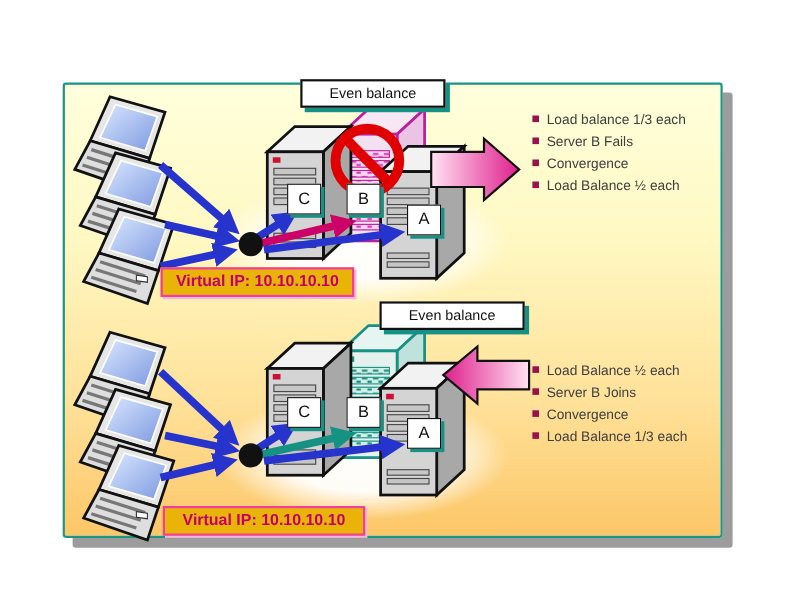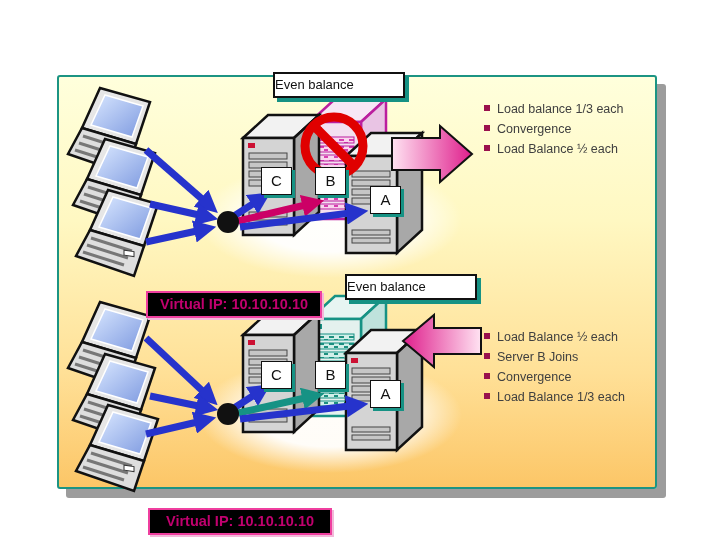--- a/index.html
+++ b/index.html
@@ -6,27 +6,27 @@
   .slide{position:relative;width:720px;height:540px;background:#ffffff;overflow:hidden;
          font-family:"Liberation Sans",sans-serif;}
   .title{position:absolute;left:57px;top:22px;font-size:30px;font-weight:bold;color:#111;
          letter-spacing:-0.5px;}
   .panel{position:absolute;left:57px;top:75px;width:596px;height:410px;
          border:2px solid #1c9483;border-radius:3px;
          background:linear-gradient(180deg,#ffffdc 0%,#fff8c2 35%,#ffe097 72%,#fcc667 100%);
          box-shadow:9px 9px 0 #9c9c9c;}
   .diagram{position:absolute;left:0;top:0;width:720px;height:540px;pointer-events:none;}
   .banner{position:absolute;width:128px;height:22px;background:#fff;border:2px solid #111;
-          box-shadow:4px 4px 0 #169284;font-size:13px;color:#111;
+          box-shadow:4px 4px 0 #169284;font-size:13px;color:#111;text-align:center;
           line-height:22px;}
   .banner-1{left:273px;top:72px;}
   .banner-2{left:345px;top:274px;}
-  .vip{position:absolute;height:23px;background:#000000;border:2px solid #ef3f9f;
+  .vip{position:absolute;height:23px;background:#eab308;border:2px solid #ef3f9f;
        color:#c1006e;font-weight:bold;font-size:14.5px;text-align:center;line-height:23px;
-       box-shadow:2px 2px 0 #f3b8d9;margin-top:48px;}
+       box-shadow:2px 2px 0 #f3b8d9;}
   .vip-1{left:146px;top:243px;width:172px;}
   .vip-2{left:148px;top:460px;width:180px;}
   .srv-label{position:absolute;width:29px;height:26px;background:#fff;border:1.5px solid #111;
              box-shadow:3px 3px 0 #169284;font-size:15px;color:#111;text-align:center;
              line-height:26px;}
   .bullets{position:absolute;width:210px;list-style:none;margin:0;padding:0;}
   .bullets-1{left:484px;top:99px;}
   .bullets-2{left:484px;top:327px;}
   .bullets li{font-size:12.5px;color:#404040;line-height:20px;white-space:nowrap;}
   .bullets li::before{content:"";display:inline-block;width:6px;height:6px;background:#99114d;
@@ -182,20 +182,21 @@
 
   <div class="srv-label" style="left:261px;top:361px;">C</div>
   <div class="srv-label" style="left:315px;top:361px;">B</div>
   <div class="srv-label" style="left:370px;top:380px;">A</div>
 
   <div class="vip vip-1">Virtual IP: 10.10.10.10</div>
   <div class="vip vip-2">Virtual IP: 10.10.10.10</div>
 
   <ul class="bullets bullets-1">
     <li>Load balance 1/3 each</li>
+    <li>Server B Fails</li>
     <li>Convergence</li>
     <li>Load Balance ½ each</li>
   </ul>
 
   <ul class="bullets bullets-2">
     <li>Load Balance ½ each</li>
     <li>Server B Joins</li>
     <li>Convergence</li>
     <li>Load Balance 1/3 each</li>
   </ul>

